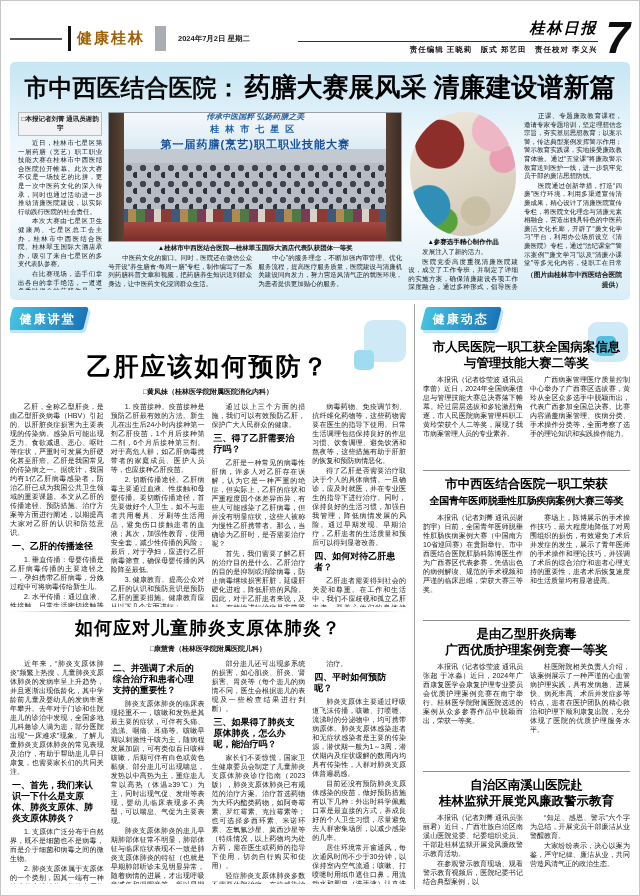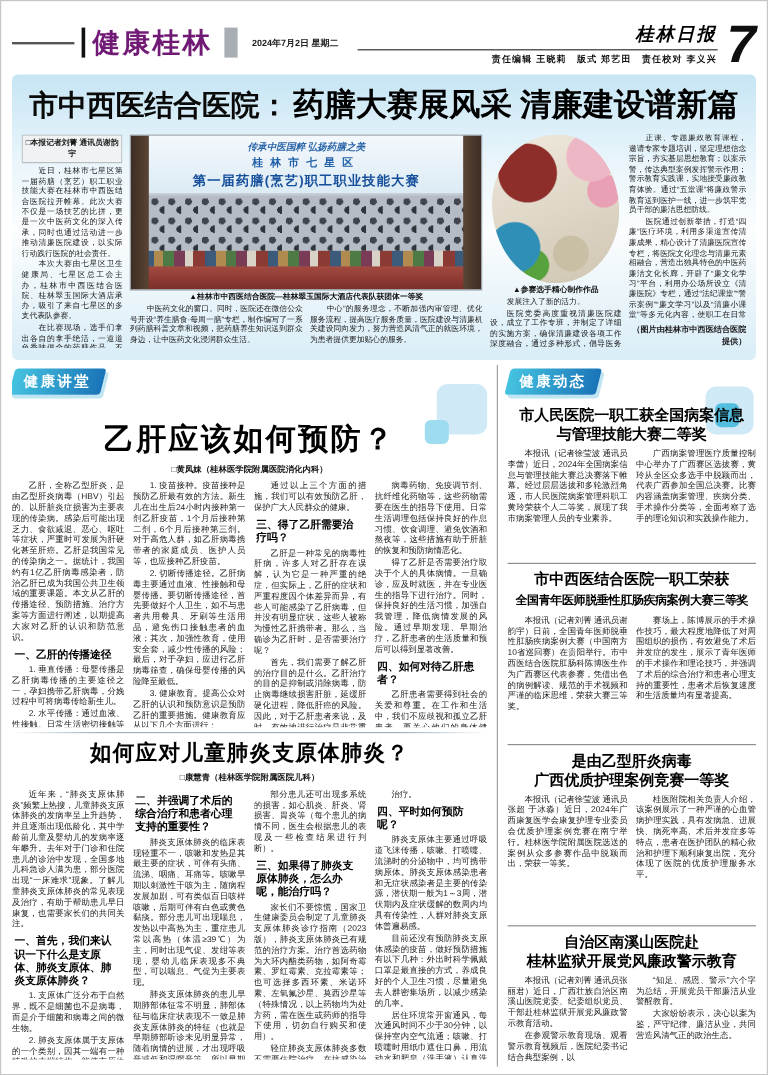--- a/index.html
+++ b/index.html
@@ -4,21 +4,21 @@
 <style>
 *{margin:0;padding:0;box-sizing:border-box}
 body{width:640px;height:896px;font-family:"Liberation Sans",sans-serif;background:#e8e8e8;color:#191919}
 .page{position:relative;width:640px;height:896px;background:#fff;border:1px solid #c6c6c6;padding:6px 9px;overflow:hidden;display:flex;flex-direction:column}
 
 
 .masthead{height:52px;display:flex;justify-content:space-between;align-items:flex-end;padding-bottom:4px}
 .mh-left{display:flex;align-items:center;gap:6px;padding-bottom:4px}
 .mh-line{width:52px;height:2px;background:#555}
 .mh-bar{width:3px;height:25px;background:#111}
-.mh-title{font-family:"Liberation Serif",serif;font-size:23px;font-weight:900;letter-spacing:2px;color:#701a75}
+.mh-title{font-family:"Liberation Serif",serif;font-size:15px;font-weight:900;letter-spacing:2px;color:#a16207}
 .mh-block{width:11px;height:25px;background:#a9aeb4;margin-left:4px}
 .mh-date{font-size:7.5px;font-weight:bold;color:#222;margin-left:6px}
 .mh-right{display:flex;align-items:flex-end;gap:8px}
 .mh-rcol{display:flex;flex-direction:column;align-items:flex-end}
 .mh-logo{font-family:"Liberation Serif",serif;font-style:italic;font-weight:900;font-size:15px;letter-spacing:2px;color:#000}
 .mh-staff{font-size:7.5px;font-weight:bold;color:#111;border-top:1px solid #333;padding-top:3px;margin-top:3px;min-width:300px;text-align:right;letter-spacing:1px}
 .mh-pagenum{font-size:44px;line-height:.78;font-weight:900;font-style:italic;color:#0f0f0f}
 
 
 .lead{height:238px;border-radius:5px;margin-top:3px;padding:5px 8px;overflow:hidden;
@@ -27,21 +27,21 @@
 .lt-prefix{font-family:"Liberation Serif",serif;font-weight:bold;font-size:24px;color:#0a0a0a}
 .lt-main{font-weight:900;font-size:26px;letter-spacing:0;color:#000;margin-left:4px}
 .lead-body{display:flex;gap:6px;height:178px}
 .lcol{overflow:hidden}
 .lcol-left{width:86px;display:flex;flex-direction:column}
 .byline-box{font-size:6.5px;font-weight:bold;background:#f0f2f3;border:1px solid #b9bec2;padding:2px 1px;text-align:center;margin-bottom:3px}
 .lcol-center{width:300px;display:flex;flex-direction:column}
 .photo1{position:relative;height:130px;border:1px solid #98a0a8;overflow:hidden;background:#c3c9d1}
 .p1-curtain{position:absolute;top:0;bottom:0;width:15px;background:linear-gradient(90deg,#3d2d24,#5a4434)}
 .p1-curtain.l{left:0}.p1-curtain.r{right:0;transform:scaleX(-1)}
-.p1-banner{position:absolute;top:0;left:15px;right:15px;height:48px;background:linear-gradient(#f4f8fc,#dcebf4);display:flex;flex-direction:column;align-items:center;justify-content:center;gap:1px}
+.p1-banner{position:absolute;top:0;left:15px;right:15px;height:36px;background:linear-gradient(#f4f8fc,#dcebf4);display:flex;flex-direction:column;align-items:center;justify-content:center;gap:1px}
 .p1-b1{font-family:"Liberation Serif",serif;font-style:italic;font-size:8px;font-weight:bold;color:#2b66a8}
 .p1-b2{font-size:9px;font-weight:900;color:#1f5fa8;letter-spacing:6px}
 .p1-b3{font-size:11px;font-weight:900;color:#164f9b;letter-spacing:1px}
 .p1-crowd{position:absolute;top:50px;left:0;right:0;height:46px;background-color:#b6bcc5;
 background-image:radial-gradient(circle 3px at 6px 5px,#40454d 97%,rgba(0,0,0,0)),radial-gradient(circle 3px at 13px 12px,#2f343b 97%,rgba(0,0,0,0));background-size:14px 16px}
 .p1-row2{position:absolute;top:96px;left:0;right:0;height:15px;
 background:repeating-linear-gradient(90deg,#8c3b34 0 10px,#3c5a7a 10px 19px,#b08a4f 19px 27px,#4e7a46 27px 36px,#7a3b57 36px 45px,#d9d2c6 45px 52px)}
 .p1-floor{position:absolute;bottom:0;left:0;right:0;height:19px;background:linear-gradient(#a34a40,#7b2e29)}
 .caption{font-size:6.5px;font-weight:bold;color:#111;text-align:center;margin:2px 0;line-height:8px}
 .lead-subcols{display:flex;gap:6px;flex:1;overflow:hidden}

